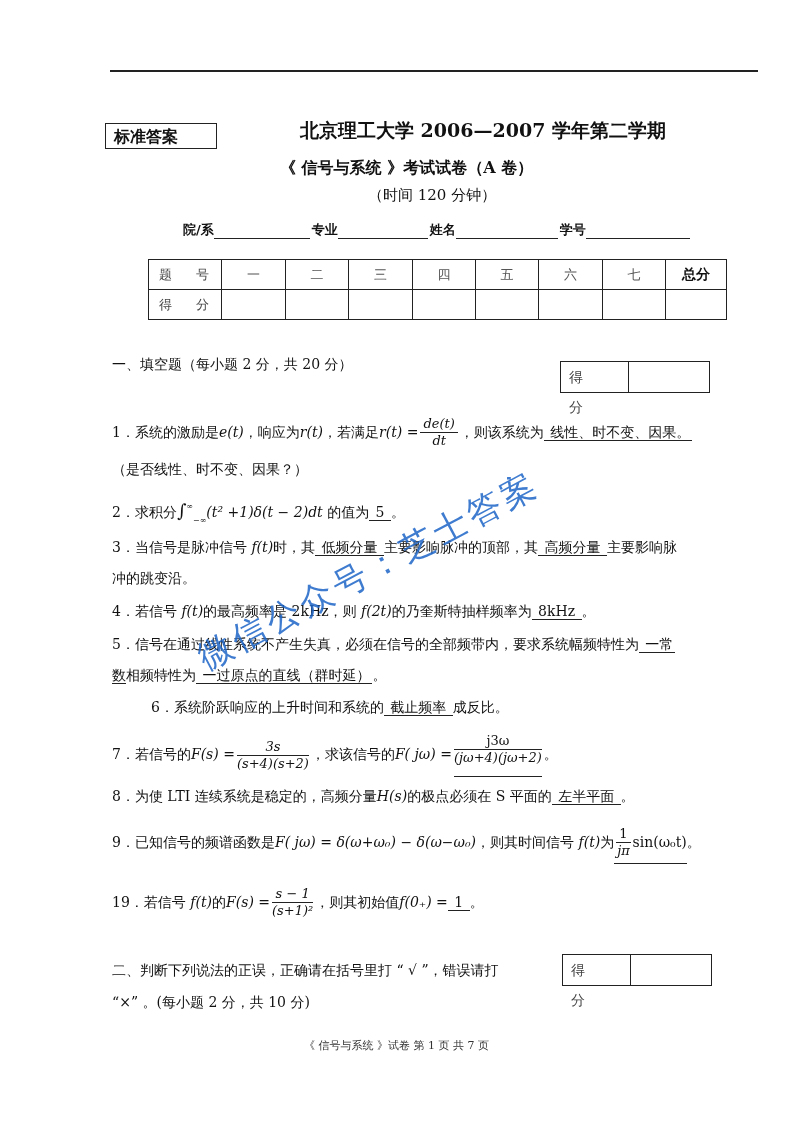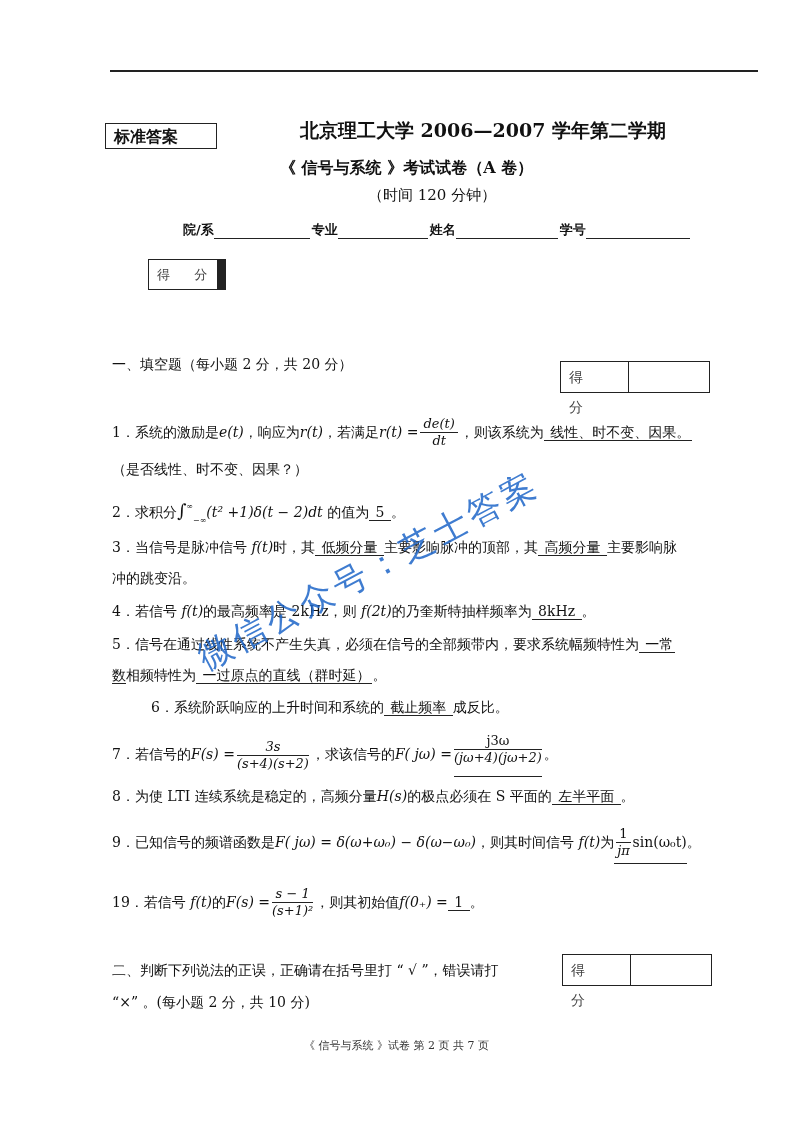--- a/index.html
+++ b/index.html
@@ -57,20 +57,31 @@
   <span>专业</span>
   <span class="blank" style="width:90px"></span>
   <span>姓名</span>
   <span class="blank" style="width:102px"></span>
   <span>学号</span>
   <span class="blank" style="width:104px"></span>
 </div>
 
 <table class="score">
   <tbody>
+      <tr>
+    <td class="hdr" style="width:64px">题 号</td>
+    <td style="width:63px">一</td>
+    <td style="width:62px">二</td>
+    <td style="width:63px">三</td>
+    <td style="width:62px">四</td>
+    <td style="width:62px">五</td>
+    <td style="width:63px">六</td>
+    <td style="width:62px">七</td>
+    <td class="total" style="width:60px">总分</td>
+  </tr>
   <tr>
     <td class="hdr">得 分</td>
     <td></td>
     <td></td>
     <td></td>
     <td></td>
     <td></td>
     <td></td>
     <td></td>
     <td></td>
@@ -129,15 +140,15 @@
   <span>19．</span><span>若信号 </span><span class="m">f(t)</span><span>的</span><span class="m">F(s) =</span><span class="frac"><span class="num">s − 1</span><span class="den">(s+1)²</span></span><span>，则其初始值</span><span class="m">f(0₊) =</span><span class="u"> 1 </span><span>。</span>
 </div>
 
 <div class="abs sec" style="left:112px; top:962px;">二、判断下列说法的正误，正确请在括号里打 “ √ ”，错误请打</div>
 <div class="abs sec" style="left:112px; top:994px;">“×” 。(每小题 2 分，共 10 分)</div>
 <div class="score-box" style="left:562px; top:954px;">
   <div class="lbl">得 分</div>
   <div class="val"></div>
 </div>
 
-<div class="abs footer">《 信号与系统 》试卷 第 2 页 共 7 页</div>
+<div class="abs footer">《 信号与系统 》试卷 第 1 页 共 7 页</div>
 
 <div class="abs watermark">微信公众号：芝士答案</div>
 
 </body></html>

